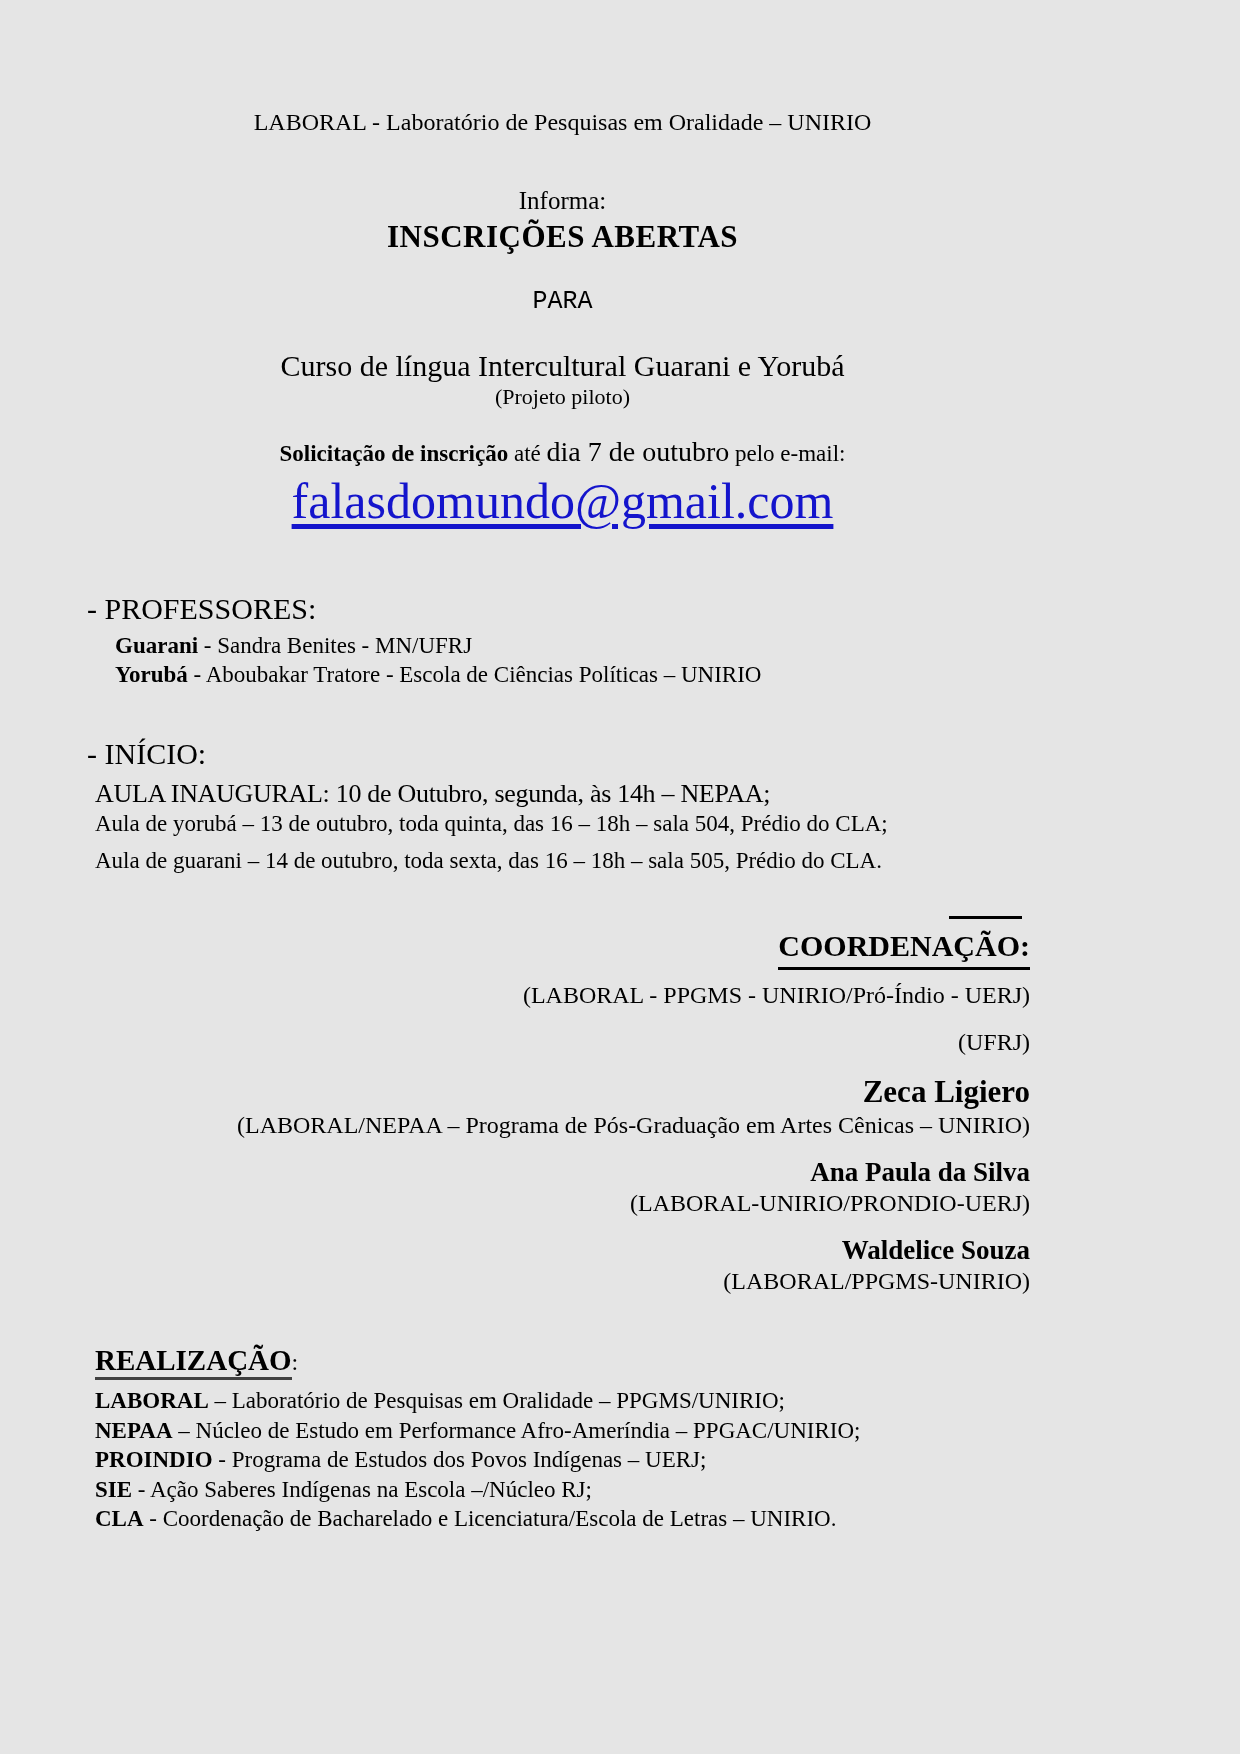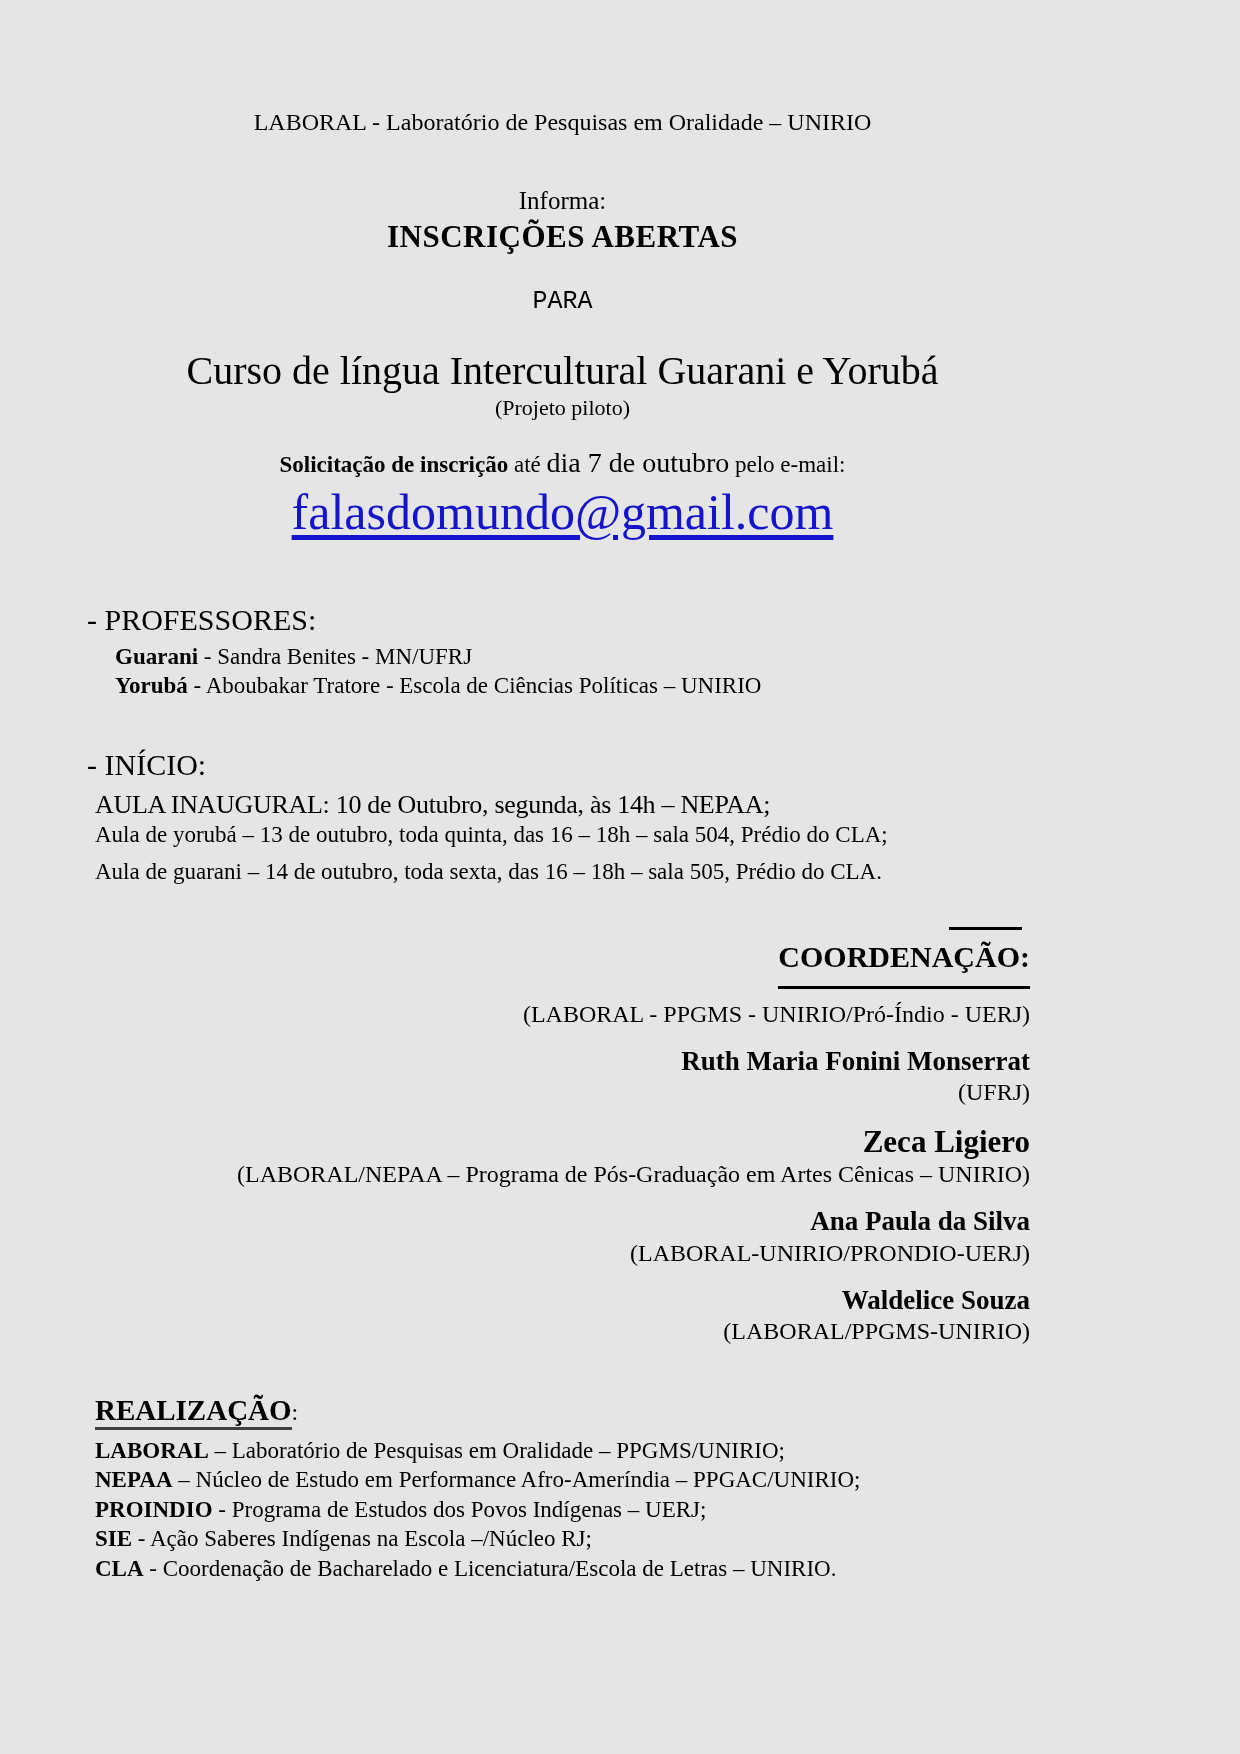--- a/index.html
+++ b/index.html
@@ -35,21 +35,21 @@
     font-weight: bold;
     letter-spacing: 0.5px;
   }
   .para {
     margin-top: 32px;
     font-size: 25px;
     font-family: Liberation Mono, monospace;
   }
   .course-title {
     margin-top: 34px;
-    font-size: 40px;
+    font-size: 30px;
     line-height: 1.05;
   }
   .course-subtitle {
     margin-top: 3px;
     font-size: 22px;
   }
   .solicitacao {
     margin-top: 26px;
     font-size: 23px;
   }
@@ -93,21 +93,21 @@
     margin-top: 54px;
   }
   .coord-heading {
     font-size: 30px;
     font-weight: bold;
     margin-bottom: 10px;
   }
   .coord-heading .underlined {
     display: inline-block;
     border-bottom: 3px solid #000;
-    padding-bottom: 12px;
+    padding-bottom: 4px;
   }
   .coord-part2 {
     position: relative;
     display: inline-block;
   }
   .coord-part2::before {
     content: "";
     position: absolute;
     top: -13px;
     left: -4px;
@@ -183,21 +183,20 @@
 
   <div class="coordination right">
     <div class="coord-heading">
       <span class="underlined"><span>COORDENA</span><span class="coord-part2">ÇÃO</span><span>:</span></span>
     </div>
 
     <div class="coord-entry">
       <div class="coord-affiliation">(LABORAL - PPGMS - UNIRIO/Pró-Índio - UERJ)</div>
     </div>
     <div class="coord-entry">
-      <div class="coord-name">Ruth Maria Fonini Monserrat</div>
       <div class="coord-affiliation">(UFRJ)</div>
     </div>
     <div class="coord-entry large">
       <div class="coord-name">Zeca Ligiero</div>
       <div class="coord-affiliation">(LABORAL/NEPAA – Programa de Pós-Graduação em Artes Cênicas – UNIRIO)</div>
     </div>
     <div class="coord-entry">
       <div class="coord-name">Ana Paula da Silva</div>
       <div class="coord-affiliation">(LABORAL-UNIRIO/PRONDIO-UERJ)</div>
     </div>

